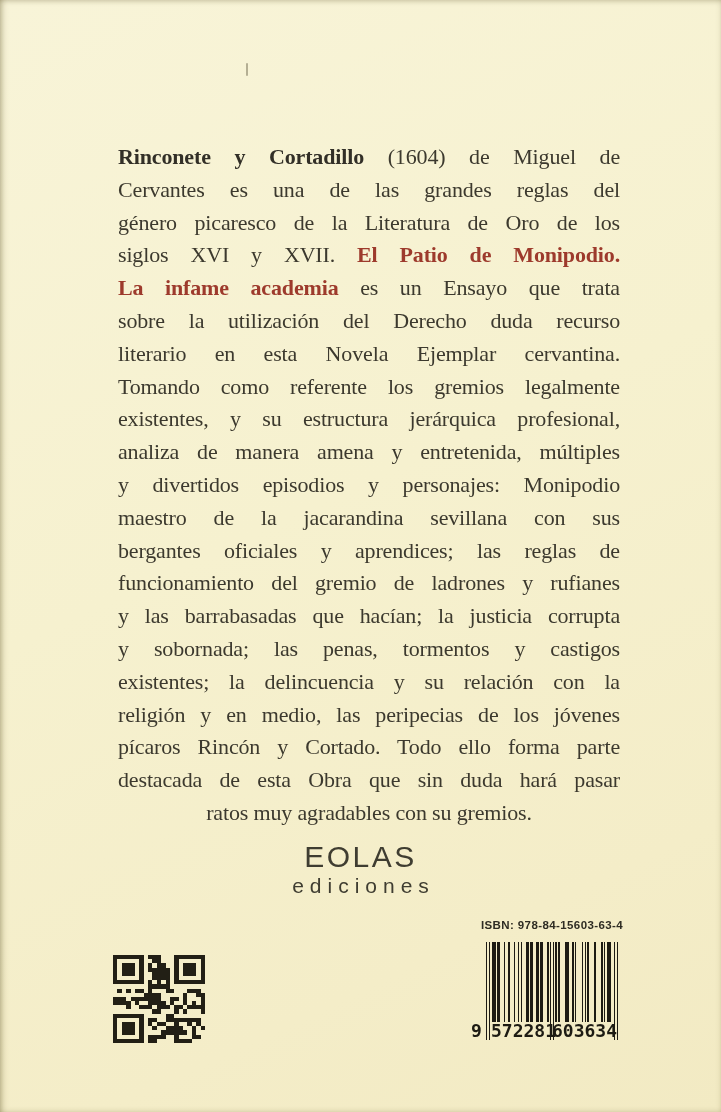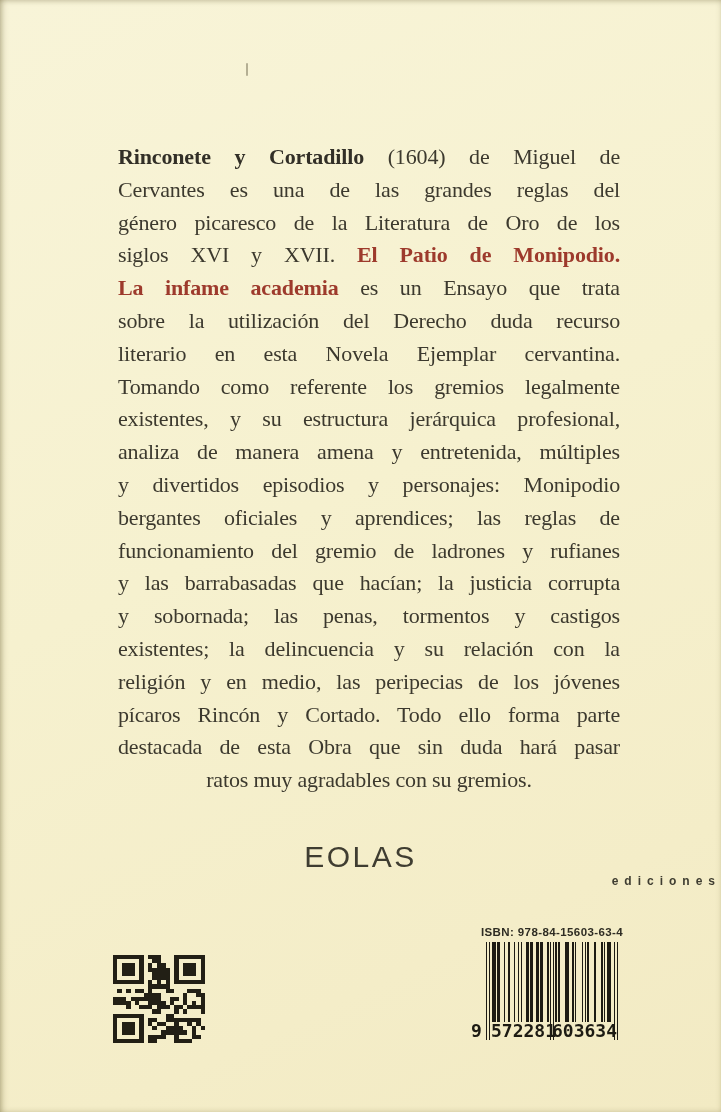--- a/index.html
+++ b/index.html
@@ -24,28 +24,28 @@
   .artifact{
     position:absolute;left:246px;top:63px;width:2px;height:13px;
     background:rgba(125,118,92,.55);border-radius:1px;
   }
   
   .publisher{
     position:absolute;left:0;top:843px;width:721px;text-align:center;
     color:#3f3d31;font-family:"Liberation Sans", sans-serif;
   }
   .pub-name{font-size:30px;font-weight:400;letter-spacing:2.5px;line-height:28px;}
-  .pub-sub{font-size:12px;font-weight:700;letter-spacing:6px;margin-top:3px;text-indent:6px;text-align:right;}
+  .pub-sub{font-size:21px;font-weight:400;letter-spacing:6px;margin-top:3px;text-indent:6px;}
   
   .qr{position:absolute;left:113px;top:955px;width:92px;height:88px;}
   .qr svg{width:100%;height:100%;display:block;}
   
   .barcode{position:absolute;left:470px;top:914px;width:165px;height:140px;color:#24221a;}
   .isbn-label{
-    position:absolute;left:8px;top:12px;width:148px;text-align:center;
+    position:absolute;left:8px;top:5px;width:148px;text-align:center;
     font-family:"Liberation Sans", sans-serif;font-size:11.5px;font-weight:700;
     letter-spacing:.4px;color:#2e2c23;white-space:nowrap;
   }
   .bars{position:absolute;left:16px;top:28px;width:132px;height:98px;}
   .bars svg{width:100%;height:100%;display:block;}
   .bc-digit{
     position:absolute;top:106px;height:22px;
     font-family:"DejaVu Sans Mono", monospace;font-size:18px;font-weight:700;color:#1d1b13;
   }
   .bc-9{left:1px;}
@@ -64,20 +64,21 @@
       <div class="line"><span class="seg-normal">Cervantes es una de las grandes reglas del</span></div>
       <div class="line"><span class="seg-normal">género picaresco de la Literatura de Oro de los</span></div>
       <div class="line"><span class="seg-normal">siglos XVI y XVII. </span><span class="seg-red">El Patio de Monipodio.</span></div>
       <div class="line"><span class="seg-red">La infame academia</span><span class="seg-normal"> es un Ensayo que trata</span></div>
       <div class="line"><span class="seg-normal">sobre la utilización del Derecho duda recurso</span></div>
       <div class="line"><span class="seg-normal">literario en esta Novela Ejemplar cervantina.</span></div>
       <div class="line"><span class="seg-normal">Tomando como referente los gremios legalmente</span></div>
       <div class="line"><span class="seg-normal">existentes, y su estructura jerárquica profesional,</span></div>
       <div class="line"><span class="seg-normal">analiza de manera amena y entretenida, múltiples</span></div>
       <div class="line"><span class="seg-normal">y divertidos episodios y personajes: Monipodio</span></div>
+      <div class="line"><span class="seg-normal">maestro de la jacarandina sevillana con sus</span></div>
       <div class="line"><span class="seg-normal">bergantes oficiales y aprendices; las reglas de</span></div>
       <div class="line"><span class="seg-normal">funcionamiento del gremio de ladrones y rufianes</span></div>
       <div class="line"><span class="seg-normal">y las barrabasadas que hacían; la justicia corrupta</span></div>
       <div class="line"><span class="seg-normal">y sobornada; las penas, tormentos y castigos</span></div>
       <div class="line"><span class="seg-normal">existentes; la delincuencia y su relación con la</span></div>
       <div class="line"><span class="seg-normal">religión y en medio, las peripecias de los jóvenes</span></div>
       <div class="line"><span class="seg-normal">pícaros Rincón y Cortado. Todo ello forma parte</span></div>
       <div class="line"><span class="seg-normal">destacada de esta Obra que sin duda hará pasar</span></div>
       <div class="line center"><span class="seg-normal">ratos muy agradables con su gremios.</span></div>
     </div>

